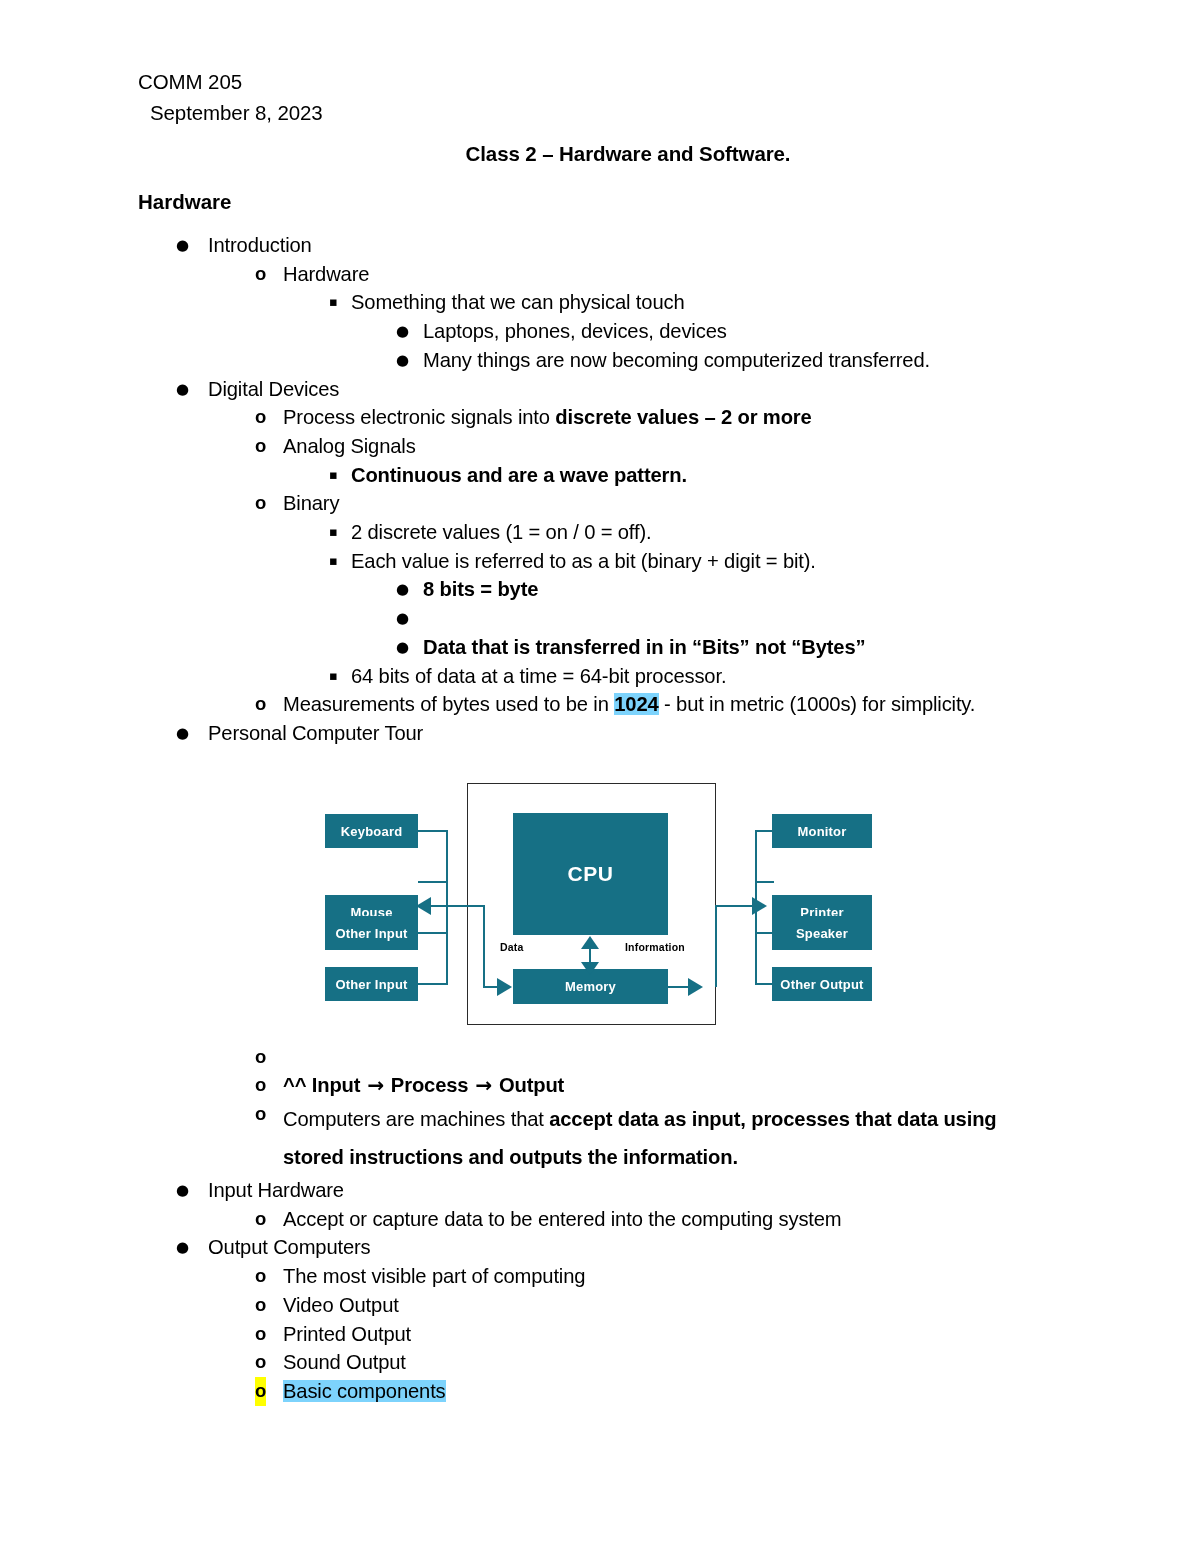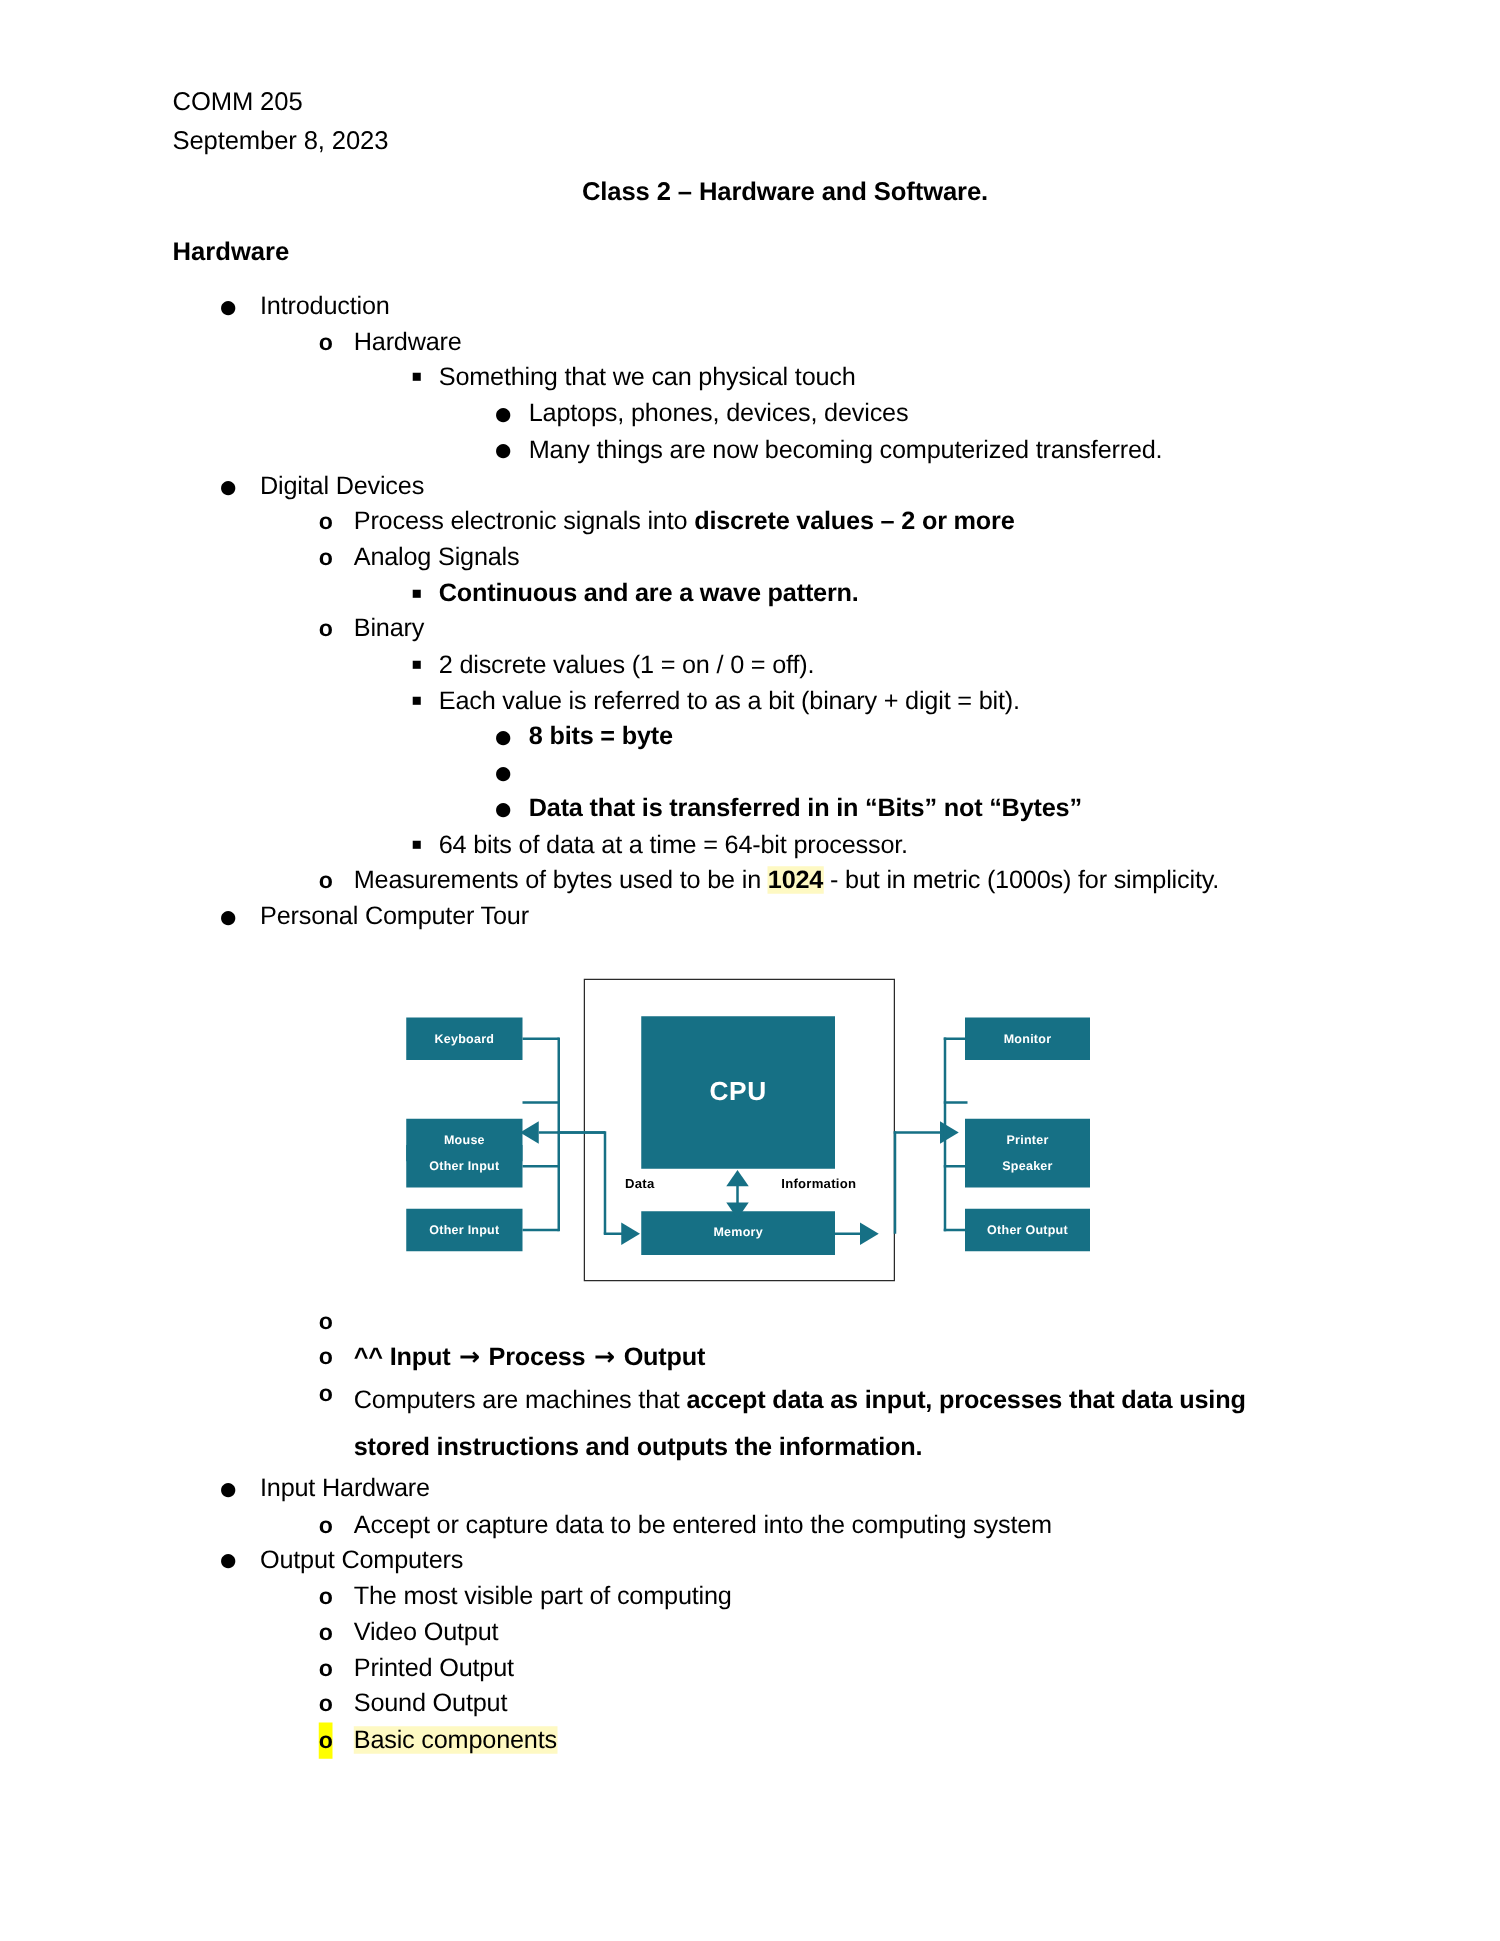--- a/index.html
+++ b/index.html
@@ -26,21 +26,21 @@
 
   
   .hdr {
     position: absolute;
     left: 138px;
     font-size: 20.5px;
     line-height: 31px;
     letter-spacing: -0.1px;
   }
   #hdr-course { top: 66px; }
-  #hdr-date   { top: 97px; }
+  #hdr-date   { top: 97px; margin-left: 12px; }
 
   .doc-title {
     position: absolute;
     top: 142px;
     left: 0;
     width: 1200px;
     text-align: center;
     padding-left: 56px;
     box-sizing: border-box;
     font-size: 20.5px;
@@ -92,39 +92,39 @@
   .lv2 > .mark { left: 255px; }
   .lv2 > .txt  { margin-left: 283px; padding-right: 150px; }
 
   .lv3 > .mark { left: 329px; font-size: 13px; }
   .lv3 > .txt  { margin-left: 351px; padding-right: 150px; }
 
   .lv4 > .mark { left: 396px; font-size: 15px; }
   .lv4 > .txt  { margin-left: 423px; padding-right: 150px; }
 
   b, .b { font-weight: bold; }
-  .hl { background: #fef9c3; }
+  .hl { background: #7dd3fc; }
   .hl-row > .mark { background: #ffff00; }
   .arrow { font-family: "DejaVu Sans", sans-serif; font-weight: bold; }
 
   .tall { line-height: 38px; }
 
   
   .diagram {
     position: absolute;
     left: 300px;
     top: 770px;
     width: 600px;
     height: 270px;
   }
   .dg-box {
     position: absolute;
     background: #167085;
     color: #ffffff;
-    font-size: 10px;
+    font-size: 13px;
     font-weight: bold;
     display: flex;
     align-items: center;
     justify-content: center;
     letter-spacing: 0.2px;
   }
   .dg-shell {
     position: absolute;
     left: 167px;
     top: 13px;

